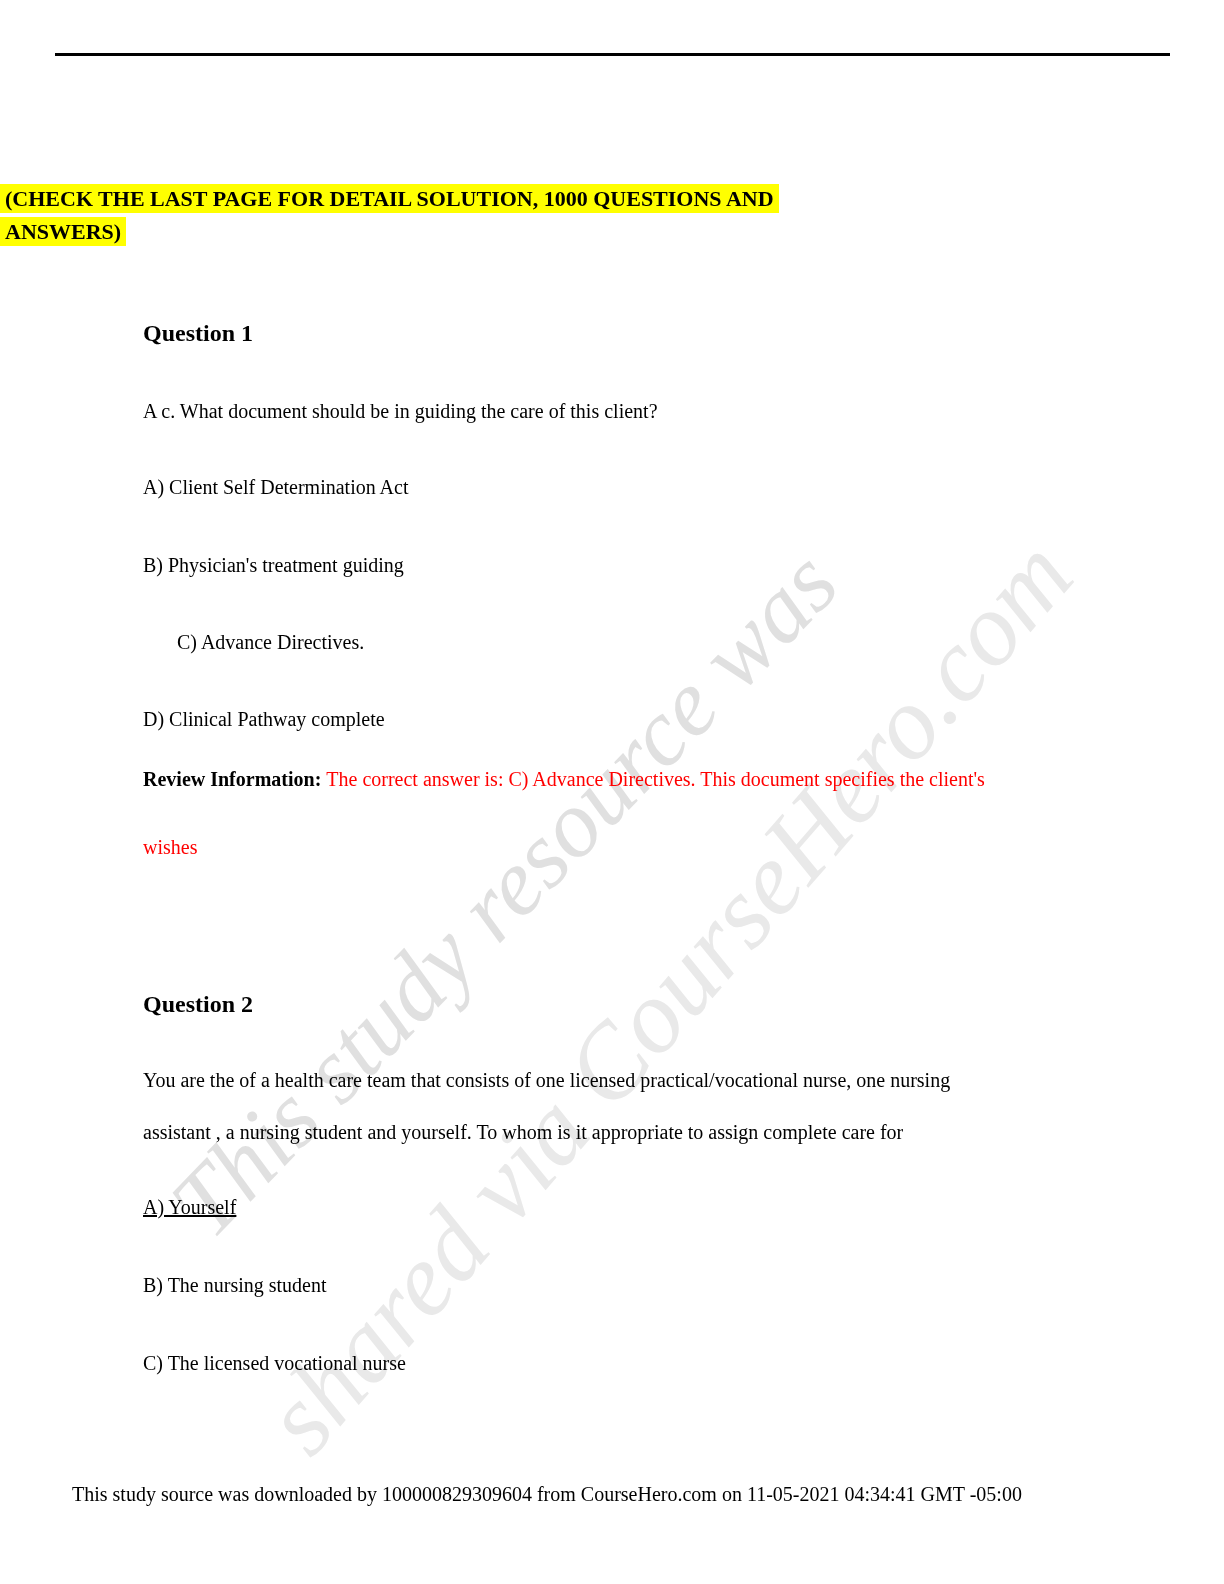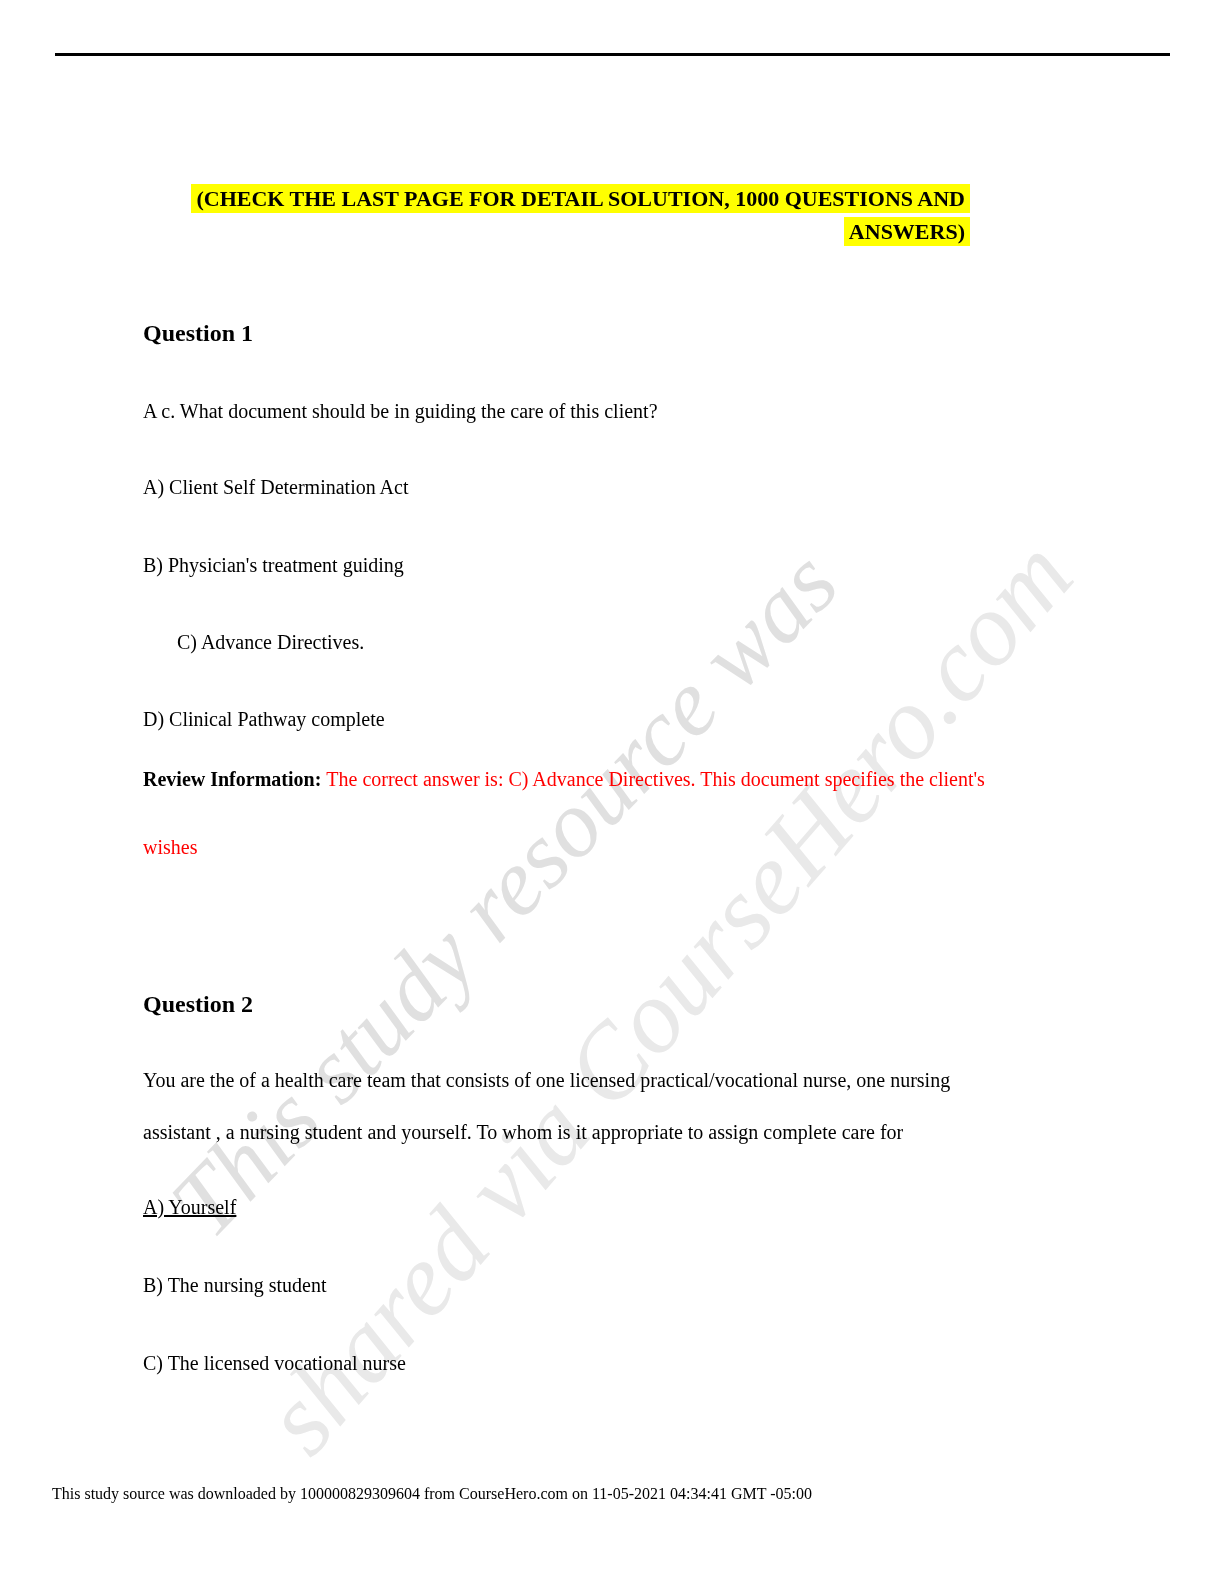--- a/index.html
+++ b/index.html
@@ -66,21 +66,21 @@
     font-size: 23px;
     font-weight: bold;
     white-space: nowrap;
   }
   .hl {
     position: absolute;
     left: 0;
     top: 186px;
     width: 970px;
     z-index: 1;
-    text-align: right;
+    text-align: left;
     font-size: 22px;
     font-weight: bold;
   }
   .hl-line { height: 33px; }
   .hl-line mark {
     background: var(--hl, #ffff00);
     color: #000000;
     padding: 2px 5px;
   }
   .heading { font-weight: bold; font-size: 24px; }
@@ -96,22 +96,22 @@
   .rev1   { top: 766px; }
   .rev2   { top: 834px; }
   .q2h    { top: 991px; }
   .q2s1   { top: 1067px; }
   .q2s2   { top: 1119px; }
   .q2a    { top: 1194px; text-decoration: underline; }
   .q2b    { top: 1272px; }
   .q2c    { top: 1350px; }
 
   .footer {
-    left: 52px;
-    font-size: 16px;
+    left: 72px;
+    font-size: 20px;
     line-height: 20px;
   }
   .f1 { top: 1484px; }
   .f2 { top: 1534px; }
 </style>
 </head>
 <body>
 
 <div class="page">
 

